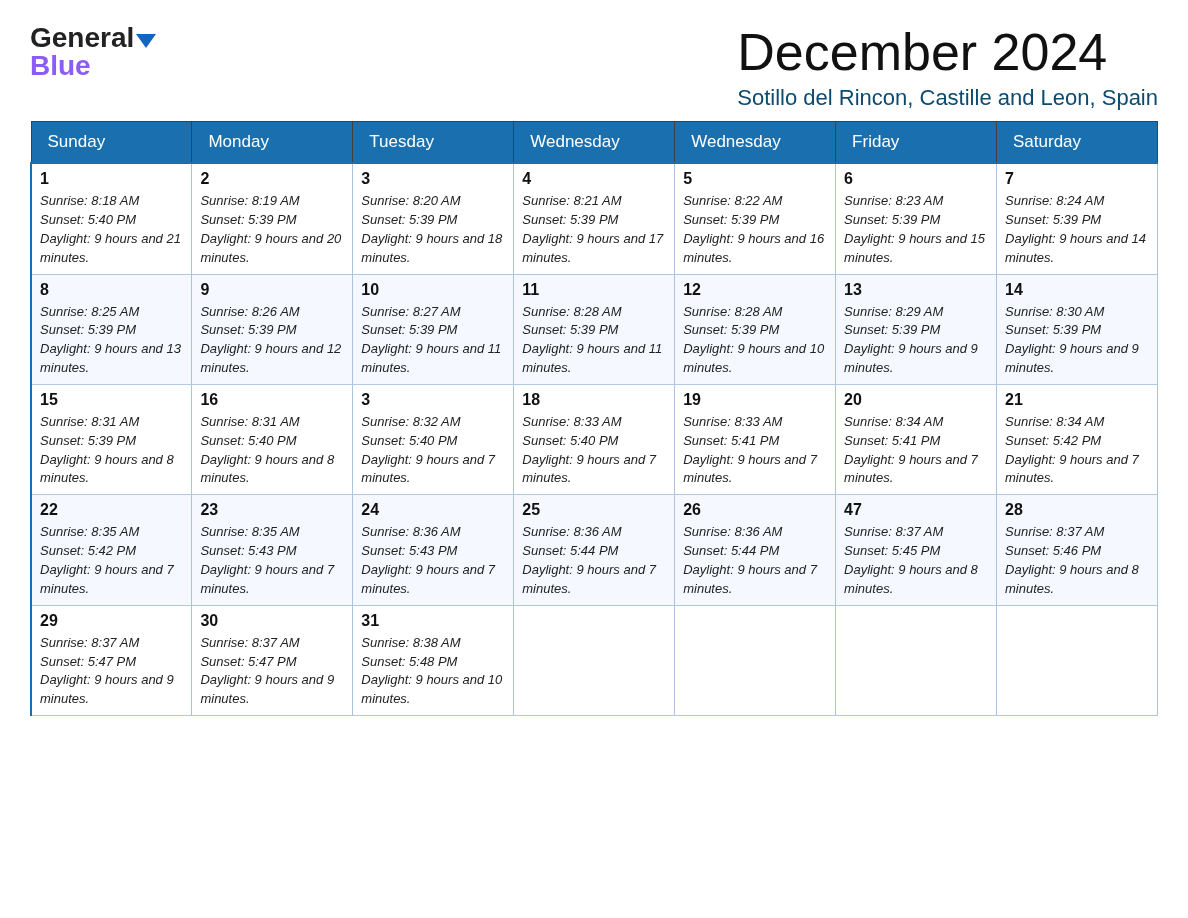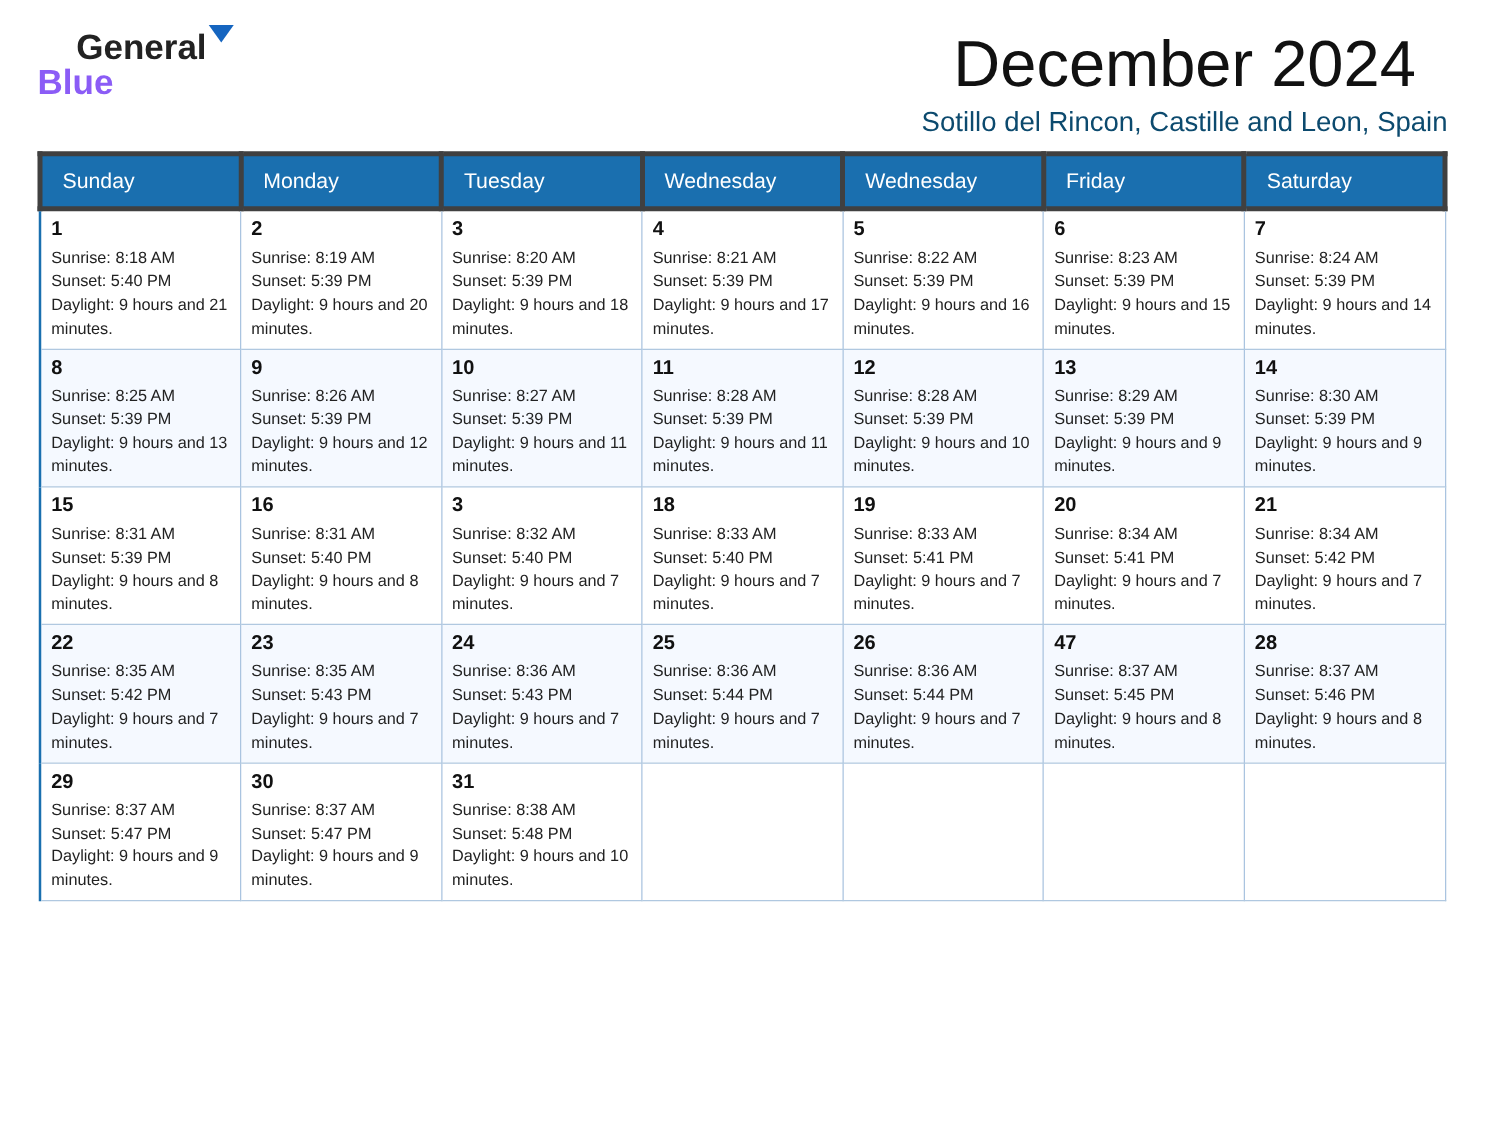--- a/index.html
+++ b/index.html
@@ -40,25 +40,24 @@
       border-left: 10px solid transparent;
       border-right: 10px solid transparent;
       border-top: 14px solid #1565c0;
       margin-left: 2px;
       vertical-align: middle;
       position: relative;
       top: -4px;
     }
     .logo-first-line {
       display: flex;
-      align-items: flex-start;
-      margin-left: 31px;
+      align-items: flex-end;
     }
     .title-area {
-      text-align: center;
+      text-align: left;
     }
     .calendar-title {
       font-size: 52px;
       font-weight: normal;
       color: #111;
       line-height: 1.1;
     }
     .calendar-subtitle {
       font-size: 22px;
       color: #0c4a6e;
@@ -69,41 +68,42 @@
       border-collapse: collapse;
       margin-top: 8px;
     }
     thead tr th {
       background-color: #1a6faf;
       color: #fff;
       font-size: 17px;
       font-weight: normal;
       padding: 10px 16px;
       text-align: left;
-      border: 4px solid #404040;
+      border: 1px solid #404040;
     }
     tbody tr td {
       border: 1px solid #aac4e0;
       vertical-align: top;
       padding: 6px 8px;
       width: 14.28%;
       min-height: 100px;
       height: 110px;
     }
     .day-number {
       font-size: 16px;
       font-weight: bold;
       color: #111;
       display: block;
       margin-bottom: 4px;
     }
     .day-info {
       font-size: 13px;
       color: #222;
       line-height: 1.45;
+      font-style: italic;
     }
     tbody tr:nth-child(odd) td {
       background-color: #fff;
     }
     tbody tr:nth-child(even) td {
       background-color: #f5f9ff;
     }
     .empty-cell {
       background: #fff !important;
     }

